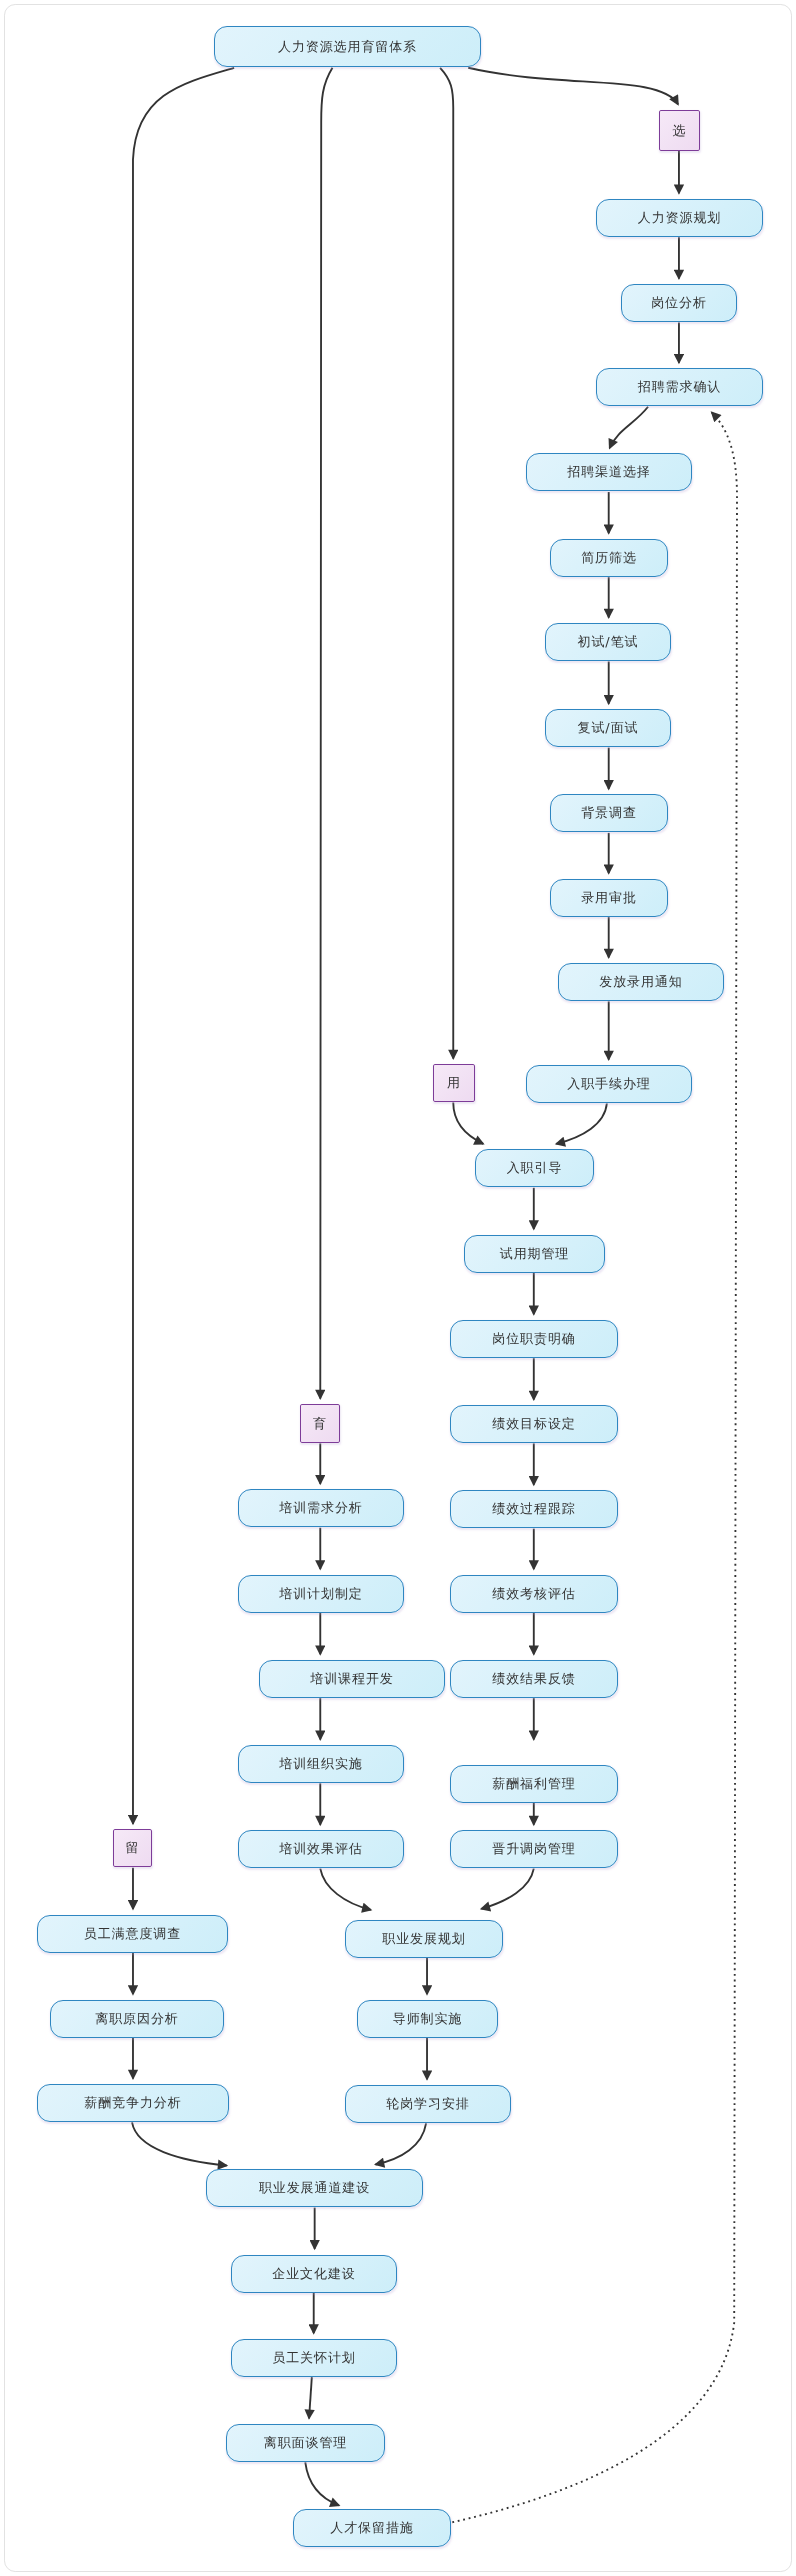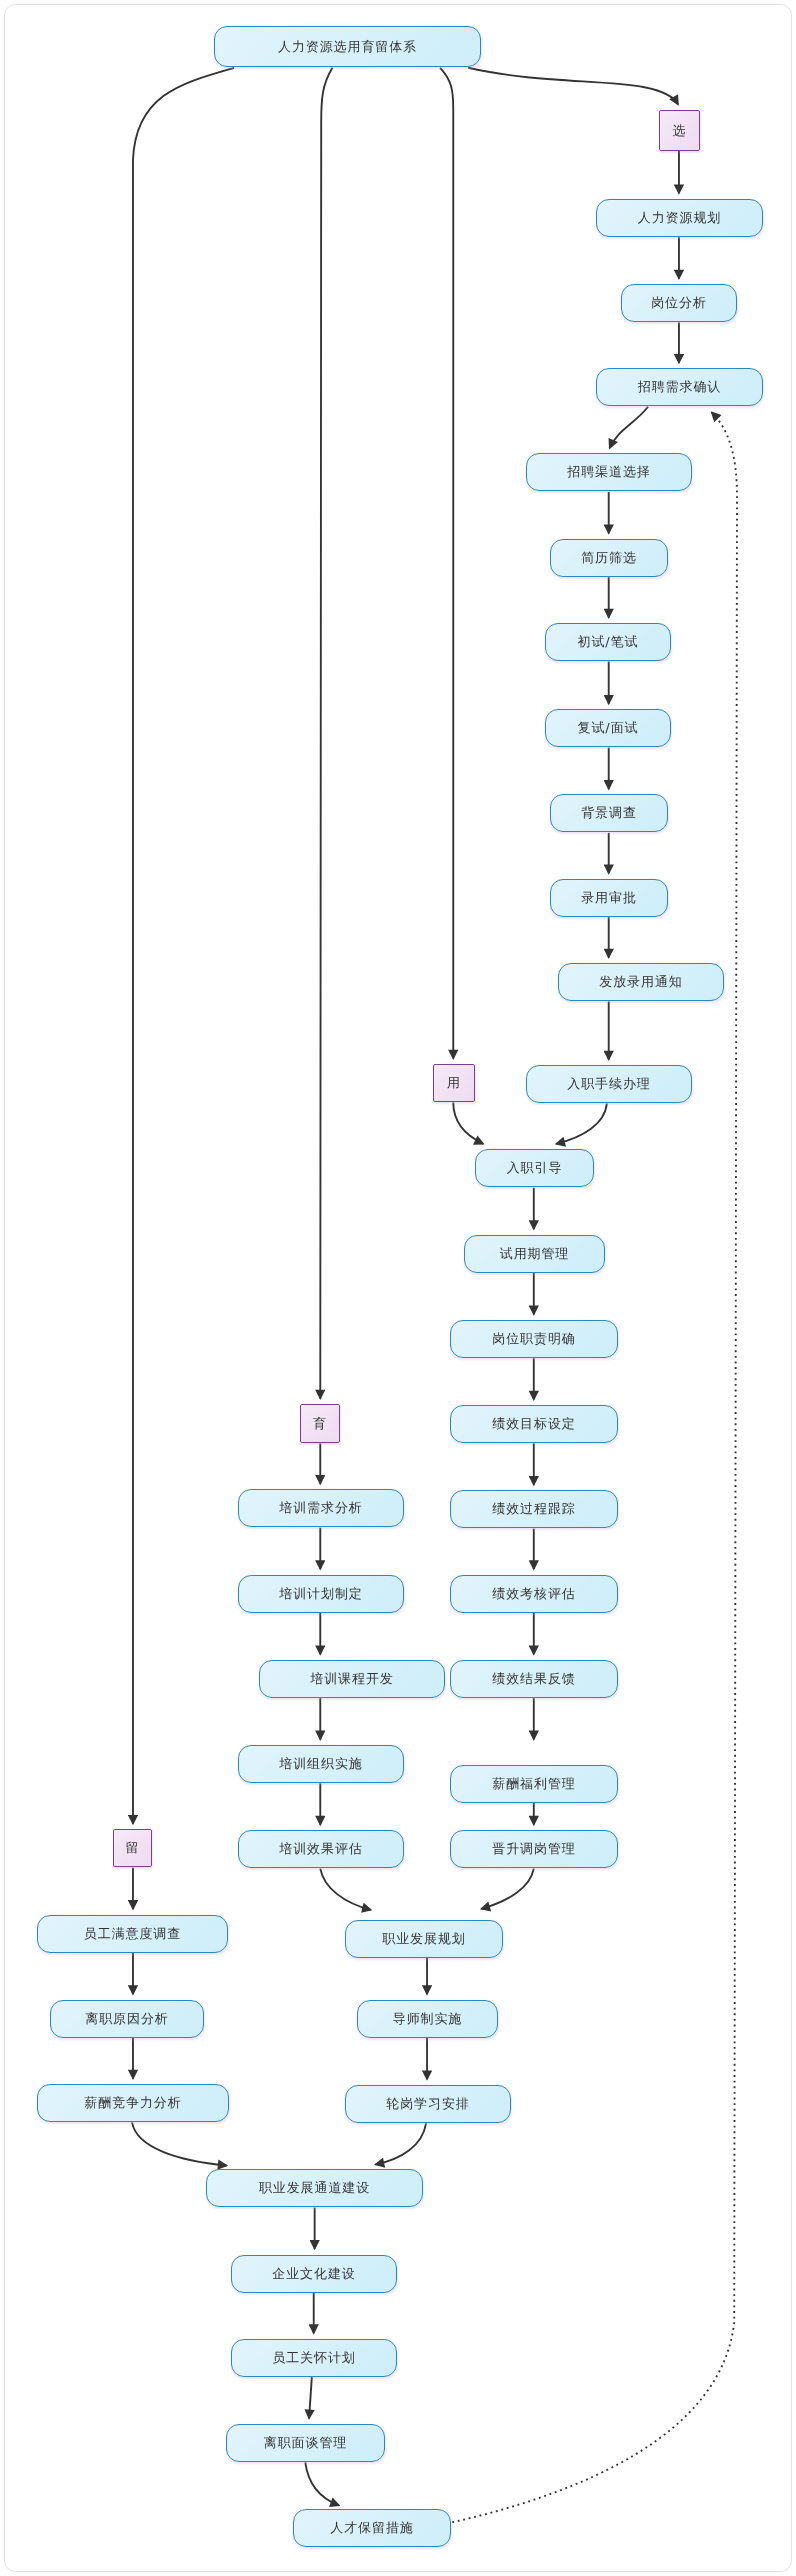--- a/index.html
+++ b/index.html
@@ -189,21 +189,21 @@
       </div>
       <div class="node process" style="left: 238px; top: 1830px; width: 166px; height: 38px;">
         <span>培训效果评估</span>
       </div>
       <div class="node category" style="left: 113px; top: 1829px; width: 39px; height: 38px;">
         <span>留</span>
       </div>
       <div class="node process" style="left: 37px; top: 1915px; width: 191px; height: 38px;">
         <span>员工满意度调查</span>
       </div>
-      <div class="node process" style="left: 50px; top: 2000px; width: 154px; height: 38px;">
+      <div class="node process" style="left: 50px; top: 2000px; width: 174px; height: 38px;">
         <span>离职原因分析</span>
       </div>
       <div class="node process" style="left: 37px; top: 2084px; width: 192px; height: 38px;">
         <span>薪酬竞争力分析</span>
       </div>
       <div class="node process" style="left: 345px; top: 1914px; width: 158px; height: 38px; margin-top: 6px;">
         <span>职业发展规划</span>
       </div>
       <div class="node process" style="left: 357px; top: 2000px; width: 141px; height: 38px;">
         <span>导师制实施</span>

